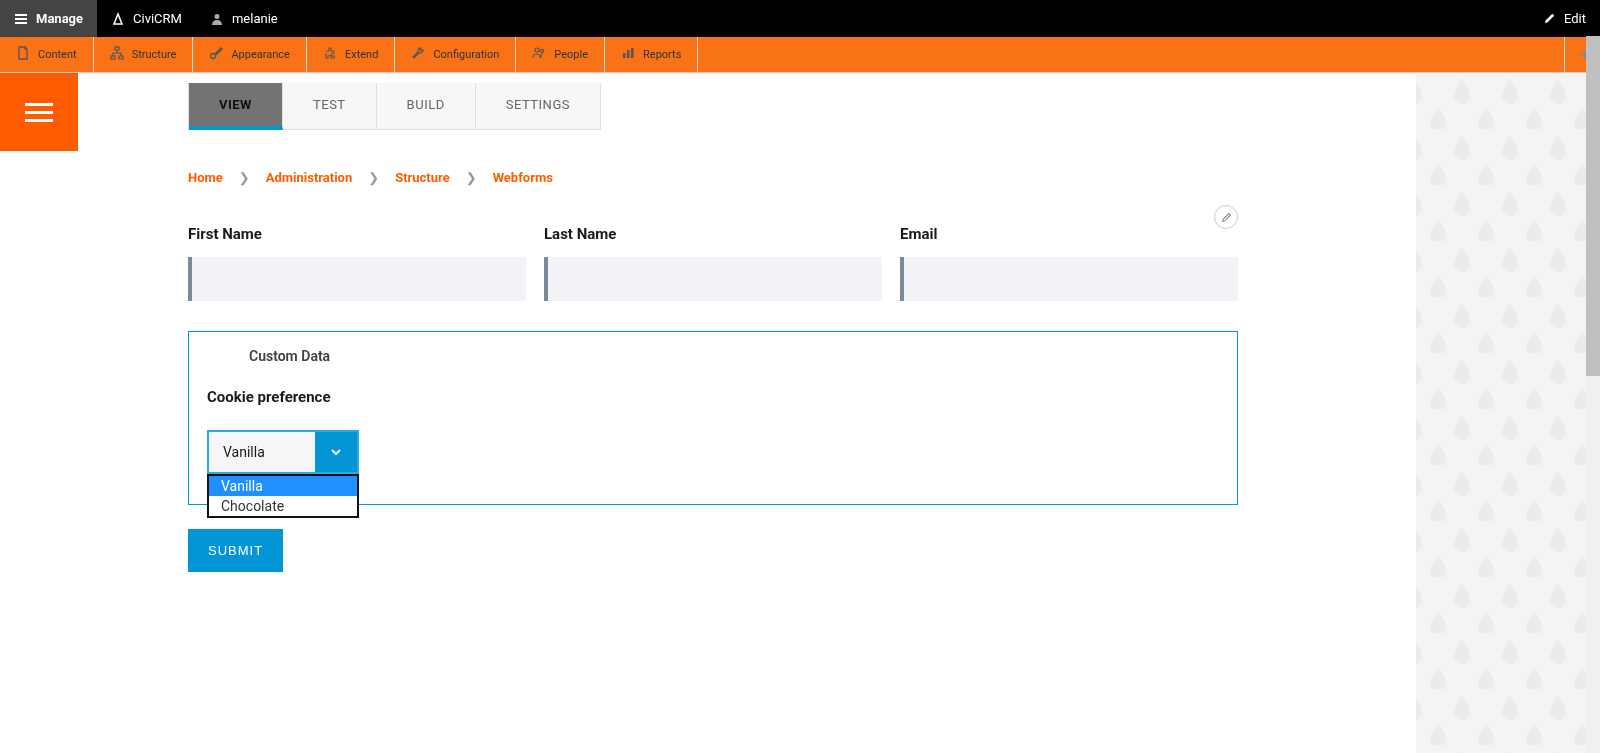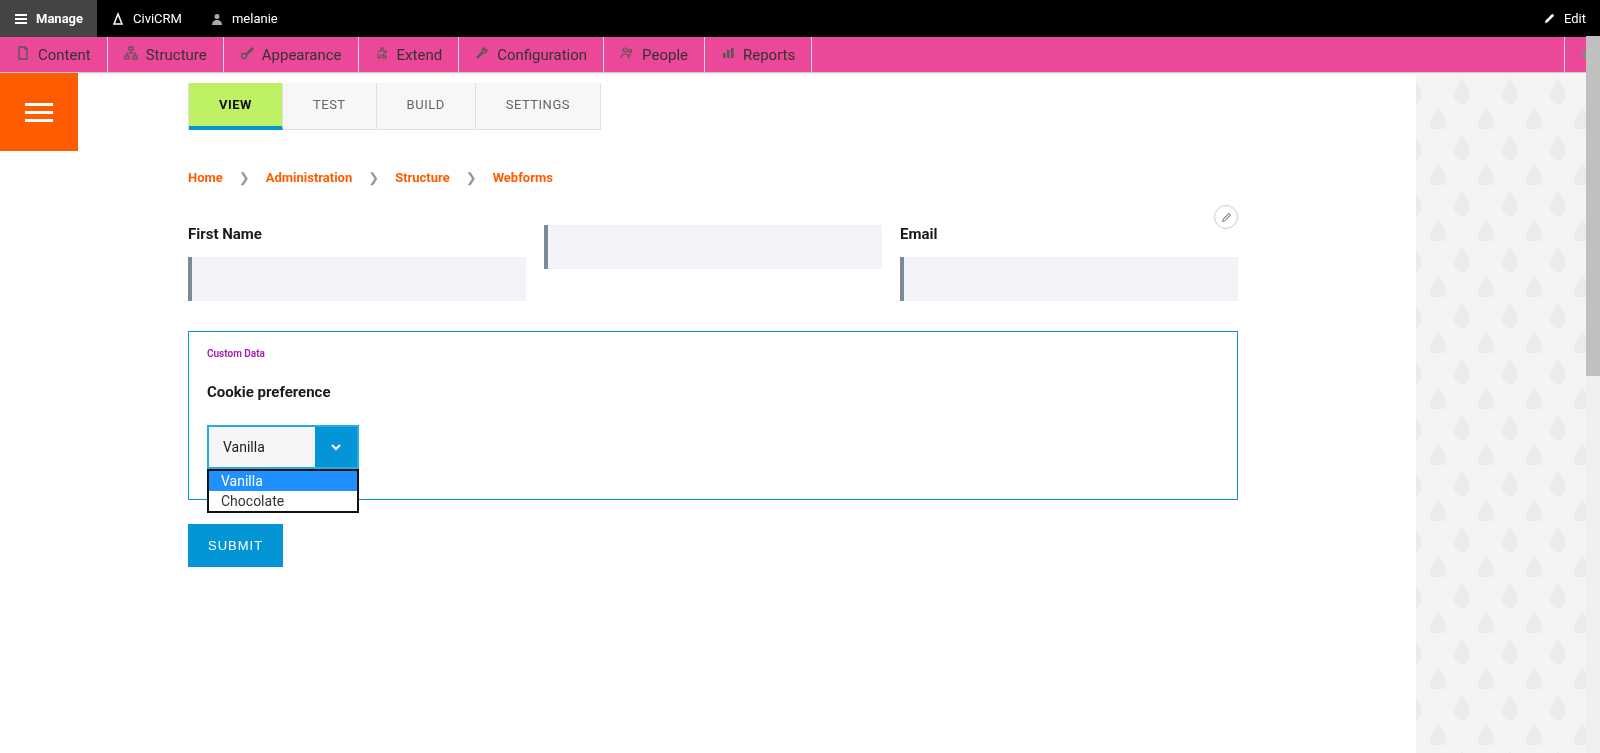--- a/index.html
+++ b/index.html
@@ -7,63 +7,63 @@
 
 
 .topbar-black { background: #000; color: #fff; height: 37px; display: flex; align-items: stretch; font-size: 13px; }
 .topbar-black .left { display: flex; align-items: stretch; }
 .topbar-black .right { margin-left: auto; display: flex; align-items: stretch; }
 .tb-item { display: flex; align-items: center; padding: 0 14px; cursor: pointer; gap: 8px; }
 .tb-item.manage { background: #444; font-weight: bold; }
 .tb-item .ico { display: inline-flex; }
 
 
-.topbar-white { background: #ec4899; height: 36px; border-bottom: 1px solid #ccc; box-shadow: 0 1px 2px rgba(0,0,0,0.1); display: flex; align-items: stretch; font-size: 15px; color: #333; position: relative; }
+.topbar-white { background: #f97316; height: 36px; border-bottom: 1px solid #ccc; box-shadow: 0 1px 2px rgba(0,0,0,0.1); display: flex; align-items: stretch; font-size: 11px; color: #333; position: relative; }
 .tw-item { display: flex; align-items: center; padding: 0 16px; gap: 8px; border-right: 1px solid #ddd; cursor: pointer; }
 .tw-item .ico { color: #555; }
 .tw-orient { position: absolute; right: 0; top: 0; bottom: 0; width: 36px; display: flex; align-items: center; justify-content: center; border-left: 1px solid #ddd; cursor: pointer; color: #888; }
 
 
 .orange-block { position: absolute; top: 73px; left: 0; width: 78px; height: 78px; background: #ff5c00; display: flex; align-items: center; justify-content: center; cursor: pointer; }
 .orange-block .burger-line { width: 28px; height: 3px; background: #fff; }
 .orange-block .burger { display: flex; flex-direction: column; gap: 5px; }
 
 
 .pattern-strip { position: absolute; top: 73px; right: 14px; bottom: 0; width: 170px; background: #f4f4f4; overflow: hidden; }
 .pattern-strip svg { width: 200%; height: 200%; opacity: 0.5; margin-left: -14px; }
 
 
 .main { margin-left: 188px; margin-right: 200px; padding-top: 10px; }
 
 
 .page-tabs { display: inline-flex; border: 1px solid #e0e0e0; border-top: none; margin-bottom: 40px; }
 .page-tabs .tab { padding: 14px 30px; font-size: 13px; letter-spacing: 0.5px; color: #666; cursor: pointer; background: #f7f7f7; border-right: 1px solid #e0e0e0; }
 .page-tabs .tab:last-child { border-right: none; }
-.page-tabs .tab.active { background: #bef264; color: #111; font-weight: bold; border-bottom: 4px solid #0495d6; margin-bottom: -1px; }
+.page-tabs .tab.active { background: #737373; color: #111; font-weight: bold; border-bottom: 4px solid #0495d6; margin-bottom: -1px; }
 
 
 .breadcrumb { display: flex; align-items: center; gap: 16px; font-size: 13px; margin-bottom: 40px; }
 .breadcrumb a { color: #ff5c00; text-decoration: none; font-weight: bold; cursor: pointer; }
 .breadcrumb .sep { color: #999; }
 
 
 .page-title { font-size: 46px; font-weight: 700; color: #1a1a1a; margin-bottom: 70px; letter-spacing: -0.5px; }
 
 
 .field-row { display: flex; gap: 18px; margin-bottom: 30px; position: relative; }
 .field-col { flex: 1; max-width: 340px; }
 .field-label { font-size: 15px; font-weight: bold; color: #1a1a1a; margin-bottom: 14px; display: block; }
 .text-input { width: 100%; height: 44px; background: #f1f3f6; border: none; border-left: 4px solid #7b8a99; padding: 0 10px; font-size: 14px; }
 
 
 .edit-circle { position: absolute; right: 0; top: -20px; width: 24px; height: 24px; border: 1px solid #ccc; border-radius: 50%; display: flex; align-items: center; justify-content: center; cursor: pointer; color: #888; background: #fff; }
 
 
 .fieldset { border: 1px solid #0495d6; padding: 16px 18px 30px 18px; position: relative; margin-bottom: 24px; width: 1050px; }
-.fieldset-legend { font-size: 10px; font-weight: 600; color: #a21caf; margin-bottom: 24px; }
+.fieldset-legend { font-size: 14px; font-weight: 600; color: #404040; margin-bottom: 24px; margin-left: 42px; }
 .fieldset .field-label { margin-bottom: 24px; }
 
 
 .select-wrap { position: relative; width: 152px; }
 .select-display { display: flex; height: 44px; border: 2px solid #29abe2; background: #f6f6f8; align-items: center; cursor: pointer; }
 .select-display .sel-text { flex: 1; padding: 0 14px; font-size: 14px; color: #1a1a1a; }
 .select-display .sel-arrow { width: 42px; height: 100%; background: #0495d6; display: flex; align-items: center; justify-content: center; color: #fff; }
 .select-dropdown { position: absolute; top: 44px; left: 0; width: 152px; border: 2px solid #111; background: #fff; z-index: 10; }
 .select-dropdown .opt { padding: 2px 12px; font-size: 14px; cursor: pointer; color: #333; }
 .select-dropdown .opt.highlighted { background: #1e90ff; color: #fff; }
@@ -239,20 +239,21 @@
 
   
 
   
   <div class="field-row" style="width:1050px;">
     <div class="field-col">
       <label class="field-label">First Name</label>
       <input class="text-input" type="text" style="">
     </div>
     <div class="field-col">
+      <label class="field-label">Last Name</label>
       <input class="text-input" type="text" style="">
     </div>
     <div class="field-col">
       <label class="field-label">Email</label>
       <input class="text-input" type="text" style="">
     </div>
     <div class="edit-circle">
       <svg width="11" height="11" viewBox="0 0 14 14">
           <path d="M2 12l1-3 7-7 2 2-7 7-3 1z" fill="none" stroke="#888" stroke-width="1.3"></path>
         </svg>

